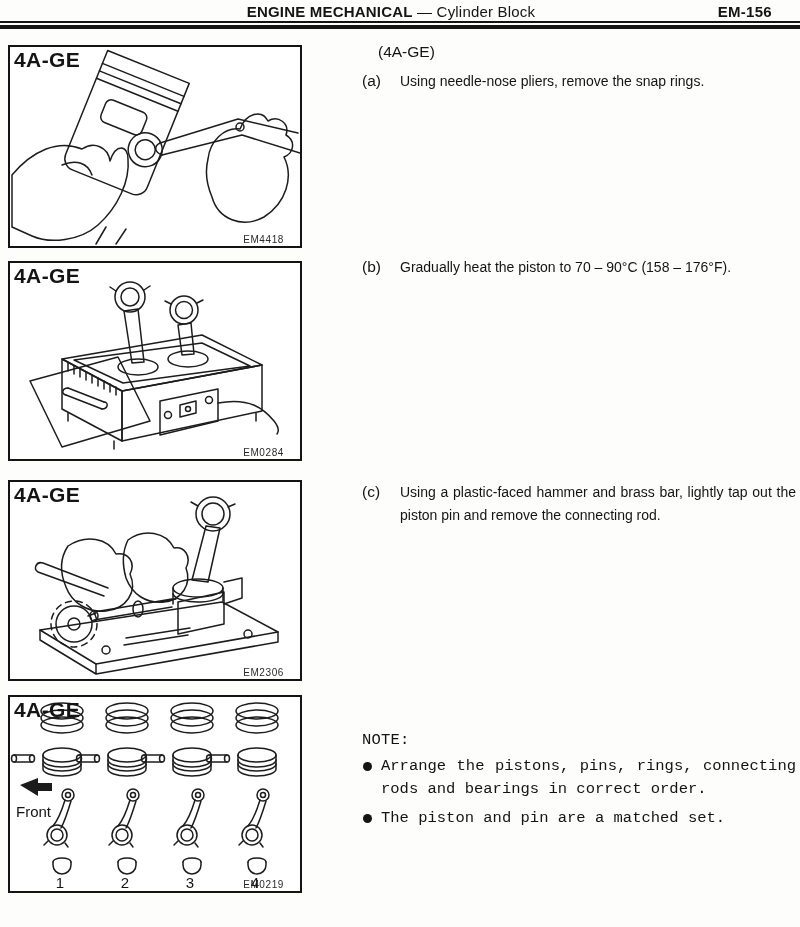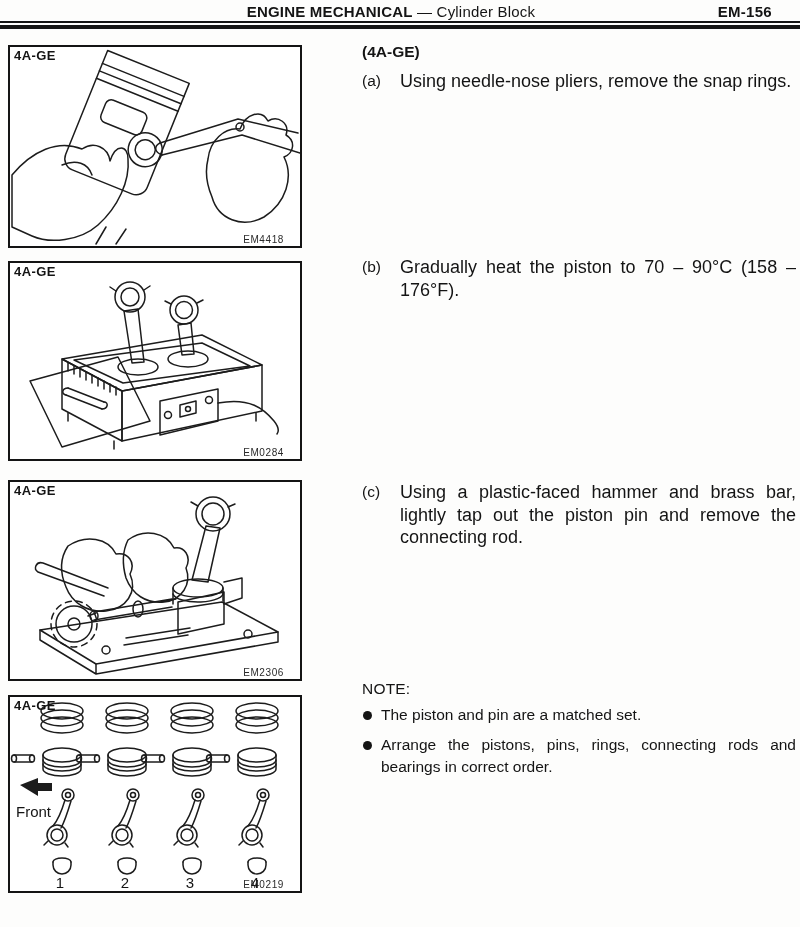--- a/index.html
+++ b/index.html
@@ -27,42 +27,42 @@
   .rule-thin  { top: 21px; height: 2px; }
   .rule-thick { top: 25px; height: 4px; }
 
   
   .fig {
     position: absolute; left: 8px; width: 294px;
     border: 2px solid #141414; background: #fff; margin: 0;
   }
   .fig-label {
     position: absolute; top: 1px; left: 4px; z-index: 2;
-    font-size: 13px; font-weight: bold; letter-spacing: .4px;
+    font-size: 21px; font-weight: bold; letter-spacing: .4px;
     background: transparent;
   }
   .fig-code {
     position: absolute; bottom: 1px; right: 16px; z-index: 2;
     font-size: 10px; letter-spacing: .6px; color: #2a2a2a;
   }
   .fig svg { position: absolute; inset: 0; width: 100%; height: 100%; }
   .ink { stroke: #1c1c1c; fill: none; stroke-width: 1.5; stroke-linecap: round; stroke-linejoin: round; }
   svg text { font-family: "Liberation Sans", sans-serif; fill: #141414; stroke: none; }
   .heading-variant {
-    position: absolute; left: 362px; top: 43px;
-    font-size: 15.5px; font-weight: bold;
+    position: absolute; left: 378px; top: 43px;
+    font-size: 15.5px; font-weight: normal;
   }
   .step { position: absolute; left: 362px; width: 434px; display: flex; }
   .step-a { top: 70px; }
   .step-b { top: 256px; }
   .step-c { top: 481px; }
   .step-label { flex: none; width: 38px; font-size: 15.5px; line-height: 22.5px; }
-  .step-text  { flex: 1; margin: 0; font-size: 18px; line-height: 22.5px; text-align: justify; }
-
-  .note { position: absolute; left: 362px; top: 678px; width: 434px; }
+  .step-text  { flex: 1; margin: 0; font-size: 14px; line-height: 22.5px; text-align: justify; }
+
+  .note { position: absolute; left: 362px; top: 729px; width: 434px; font-family: Liberation Mono, monospace; }
   .note-heading { font-size: 15.5px; line-height: 22px; margin-bottom: 4px; letter-spacing: .2px; }
   .note-item { display: flex; margin-bottom: 7px; }
   .bullet {
     flex: none; width: 9px; height: 9px; margin: 7px 9px 0 1px;
     background: #141414; border-radius: 50%;
   }
   .note-item p { flex: 1; margin: 0; font-size: 15.5px; line-height: 22.5px; text-align: justify; }
 </style>
 </head>
 <body>
@@ -284,21 +284,21 @@
 
   <div class="step step-c">
     <span class="step-label">(c)</span>
     <p class="step-text">Using a plastic-faced hammer and brass bar, lightly tap out the piston pin and remove the connecting rod.</p>
   </div>
 
   <div class="note">
     <div class="note-heading">NOTE:</div>
     <div class="note-item">
       <span class="bullet"></span>
-      <p>The piston and pin are a matched set.</p>
+      <p>Arrange the pistons, pins, rings, connecting rods and bearings in correct order.</p>
     </div>
     <div class="note-item">
       <span class="bullet"></span>
-      <p>Arrange the pistons, pins, rings, connecting rods and bearings in correct order.</p>
+      <p>The piston and pin are a matched set.</p>
     </div>
   </div>
 
 </div>
 
 </body></html>

